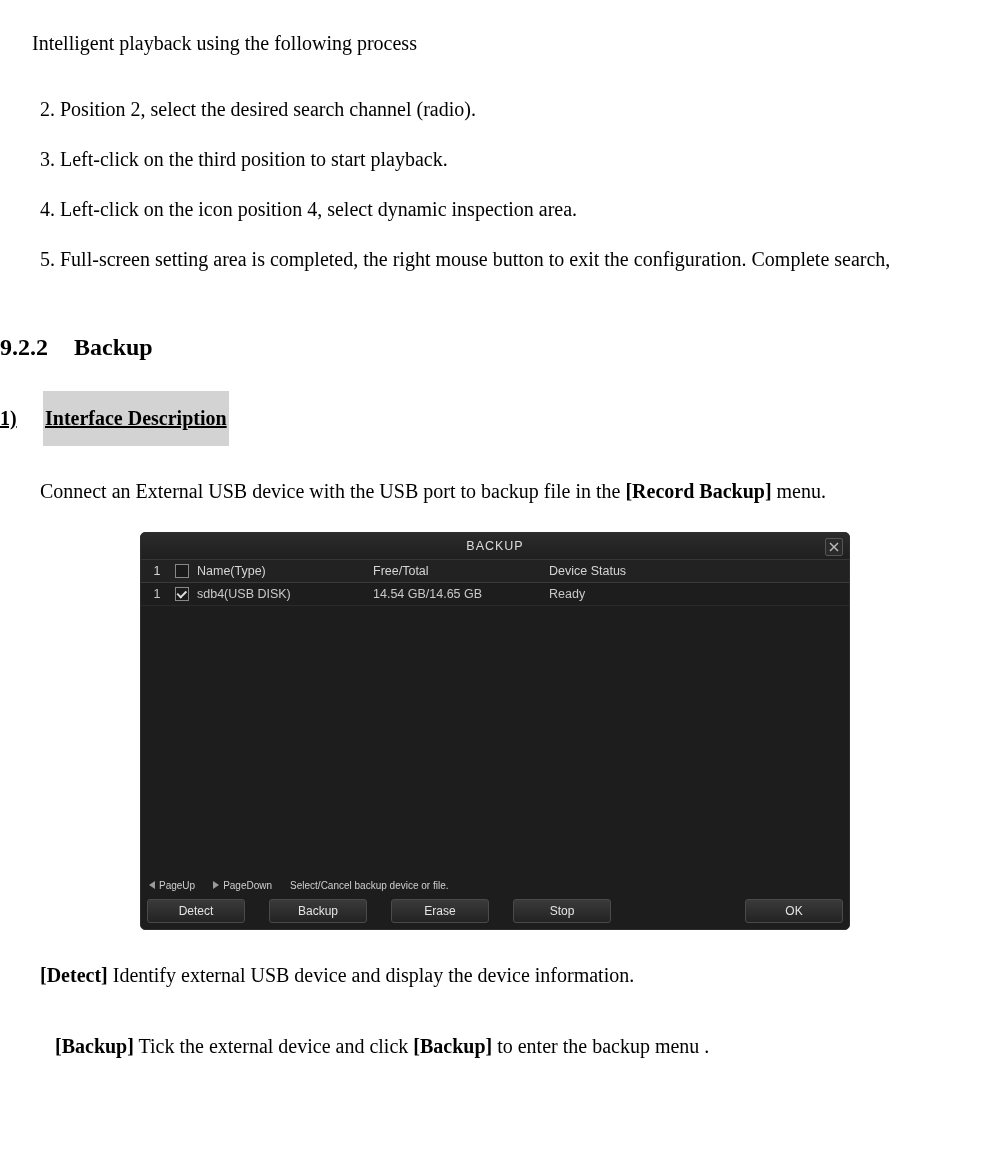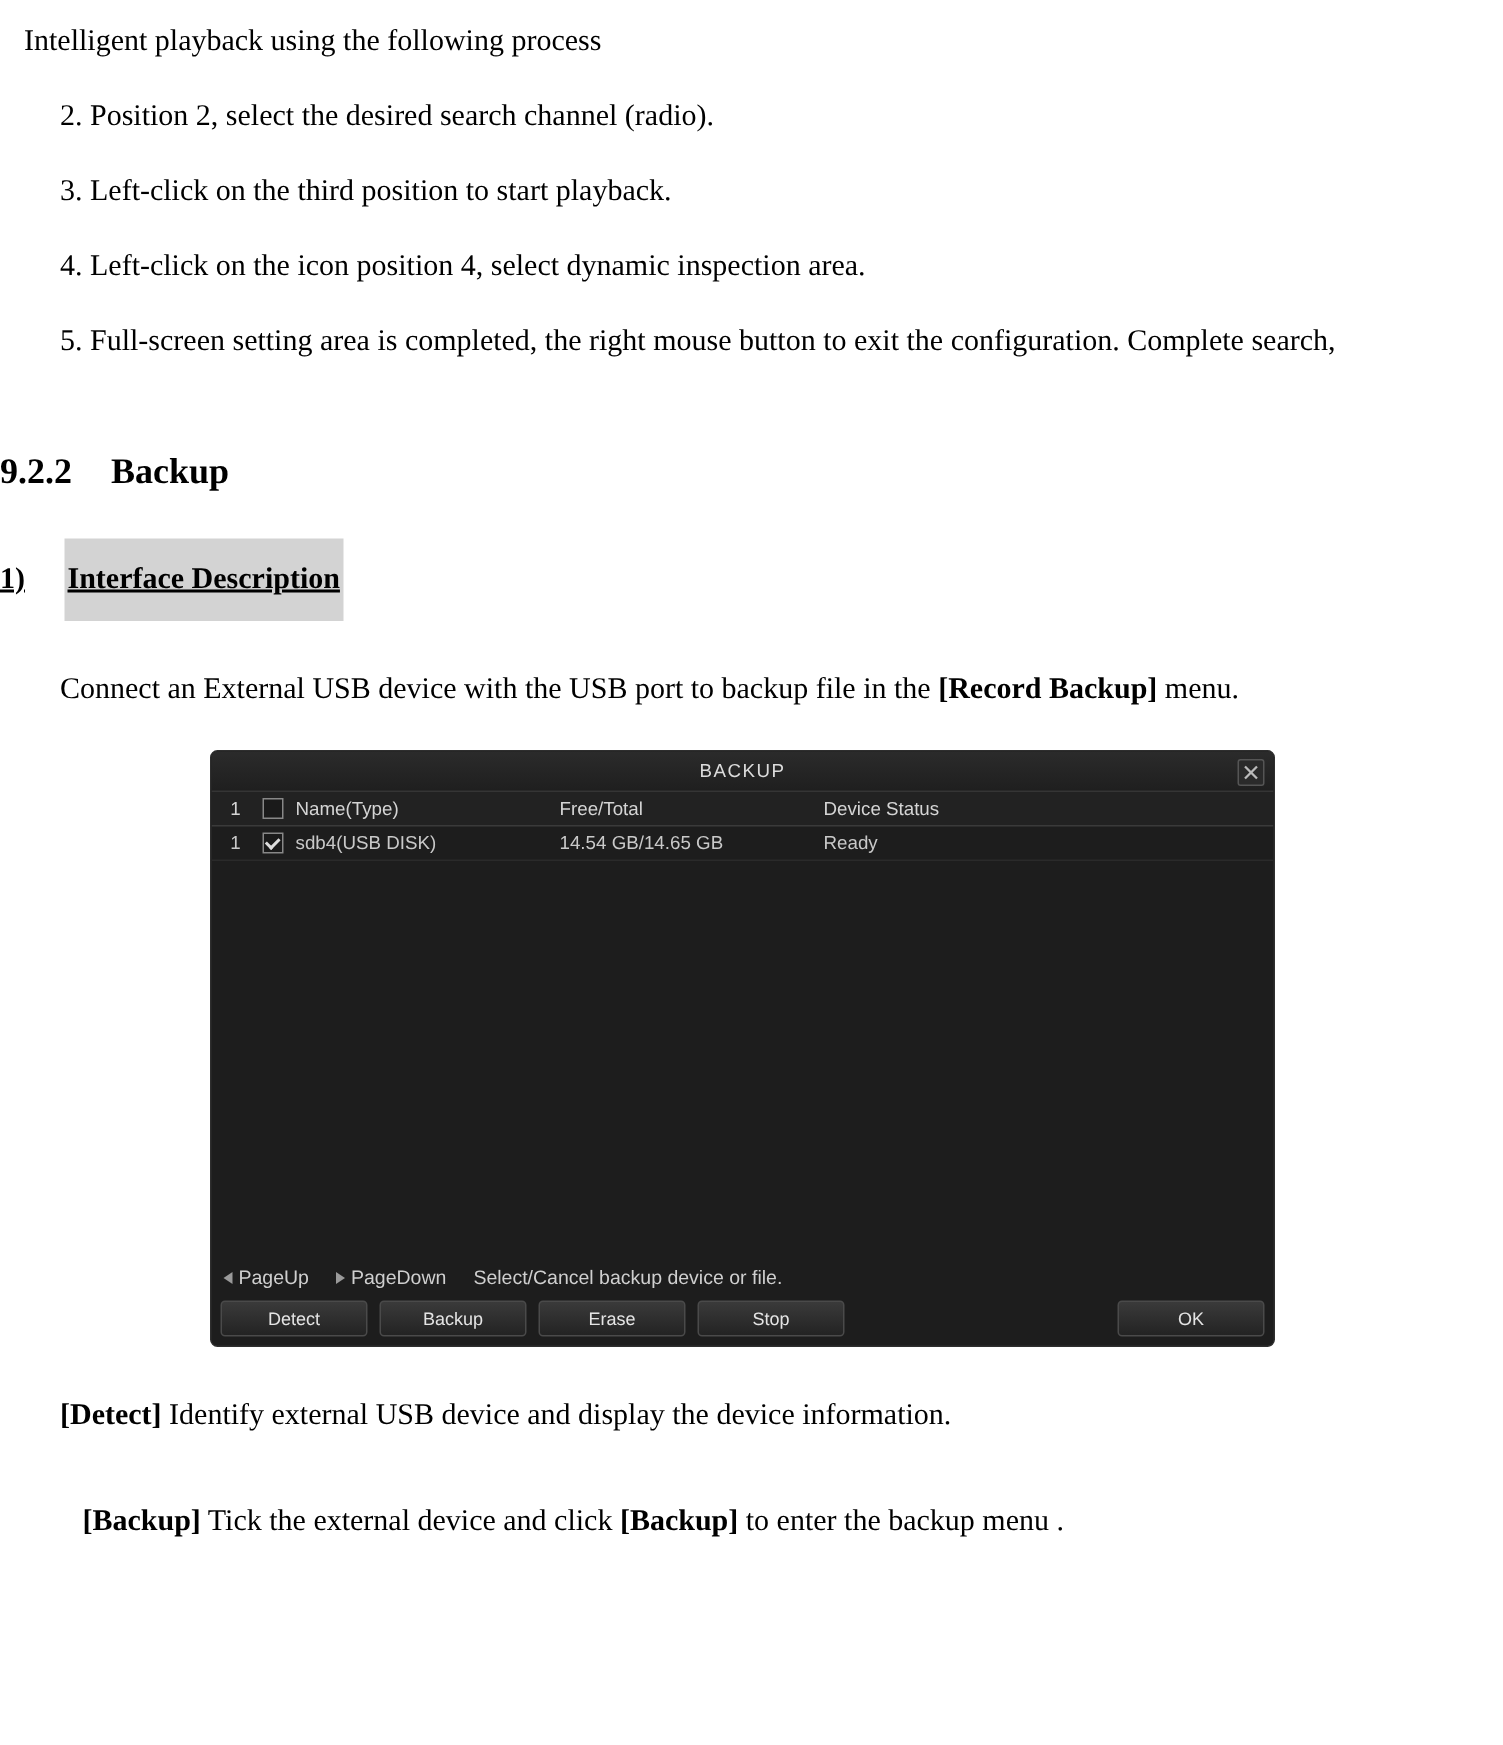--- a/index.html
+++ b/index.html
@@ -10,21 +10,21 @@
     color: #000000;
     width: 1002px;
   }
   .page {
     padding: 0 0 20px 0;
     width: 1002px;
     box-sizing: border-box;
     font-size: 20px;
   }
   .lead {
-    margin: 0;
+    margin: 16px;
     padding: 2px 0 0 16px;
     line-height: 2.5;
   }
   .step {
     margin: 0;
     padding: 0 0 0 40px;
     line-height: 2.5;
   }
   .sub {
     margin: 0;
@@ -146,32 +146,32 @@
     border-left: 2px solid #ddd; border-bottom: 2px solid #ddd;
     transform: rotate(-45deg) translate(0px,-1px);
   }
   .shot .foot {
     position: absolute;
     left: 6px; right: 6px; bottom: 6px;
   }
   .shot .hint {
     display: flex; gap: 18px; align-items: center;
     color: #cfcfcf;
-    font-size: 13px;
+    font-size: 10px;
     padding: 4px 2px 8px 2px;
   }
   .arrow-l, .arrow-r {
     width: 0; height: 0; display:inline-block;
     border-top: 4px solid transparent;
     border-bottom: 4px solid transparent;
   }
   .arrow-l { border-right: 6px solid #9a9a9a; margin-right:4px; }
   .arrow-r { border-left: 6px solid #9a9a9a; margin-right:4px; }
   .shot .btnrow {
-    display: flex; gap: 8px; align-items: center;
+    display: flex; gap: 24px; align-items: center;
   }
   .shot .btnrow .spacer { flex: 1; }
   .dbtn {
     min-width: 76px;
     height: 22px;
     padding: 0 10px;
     background: linear-gradient(#3a3a3a, #232323);
     border: 1px solid #4a4a4a;
     border-radius: 3px;
     color: #e4e4e4;

